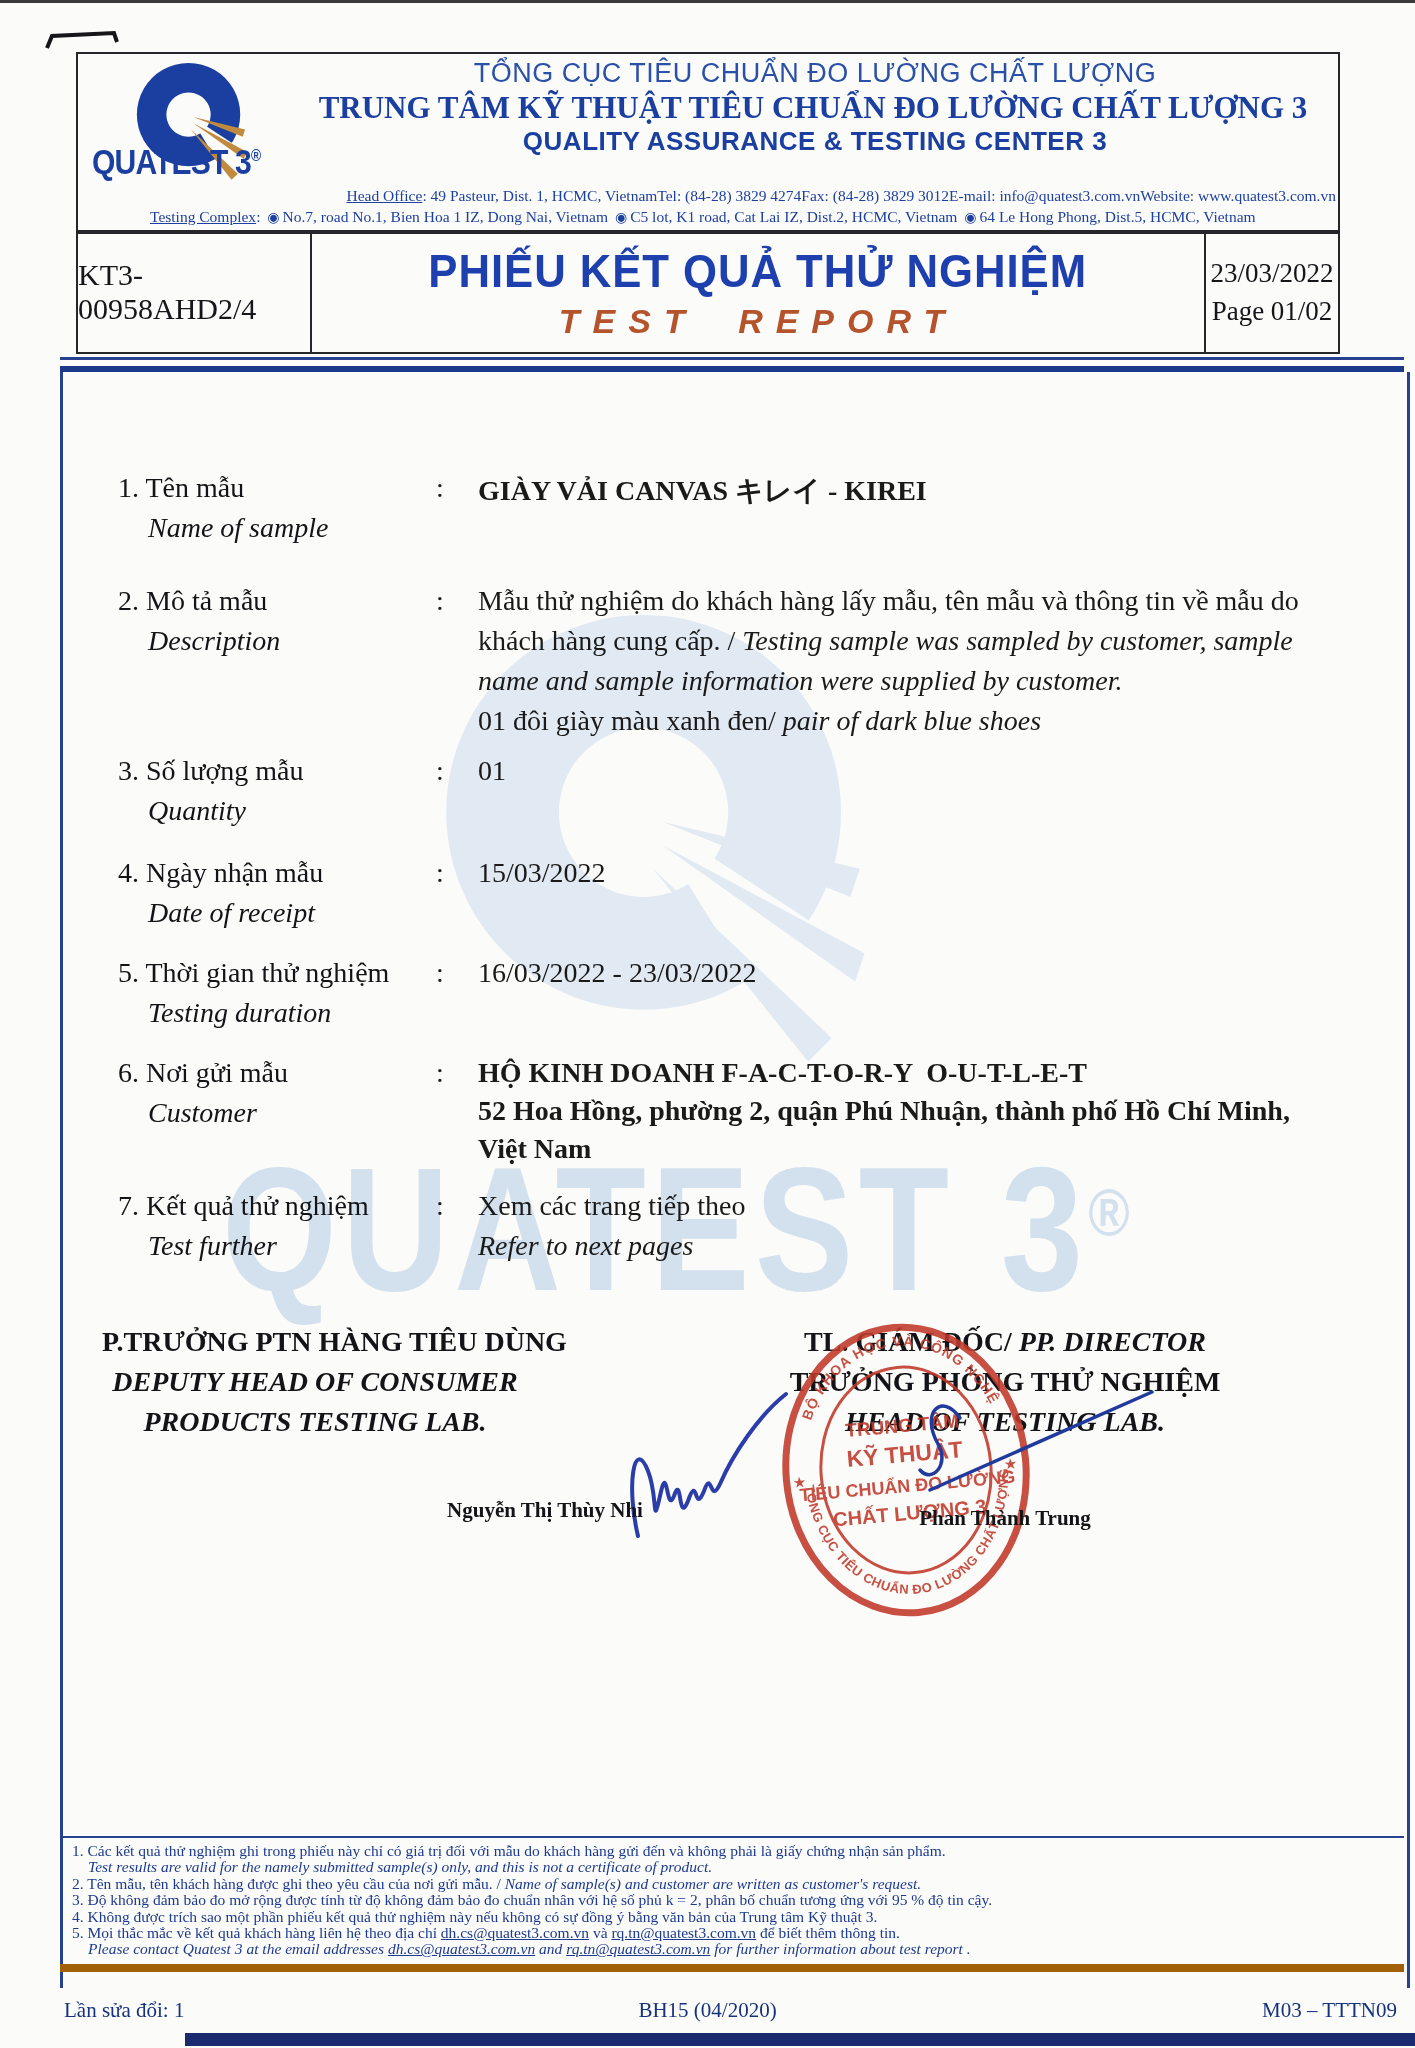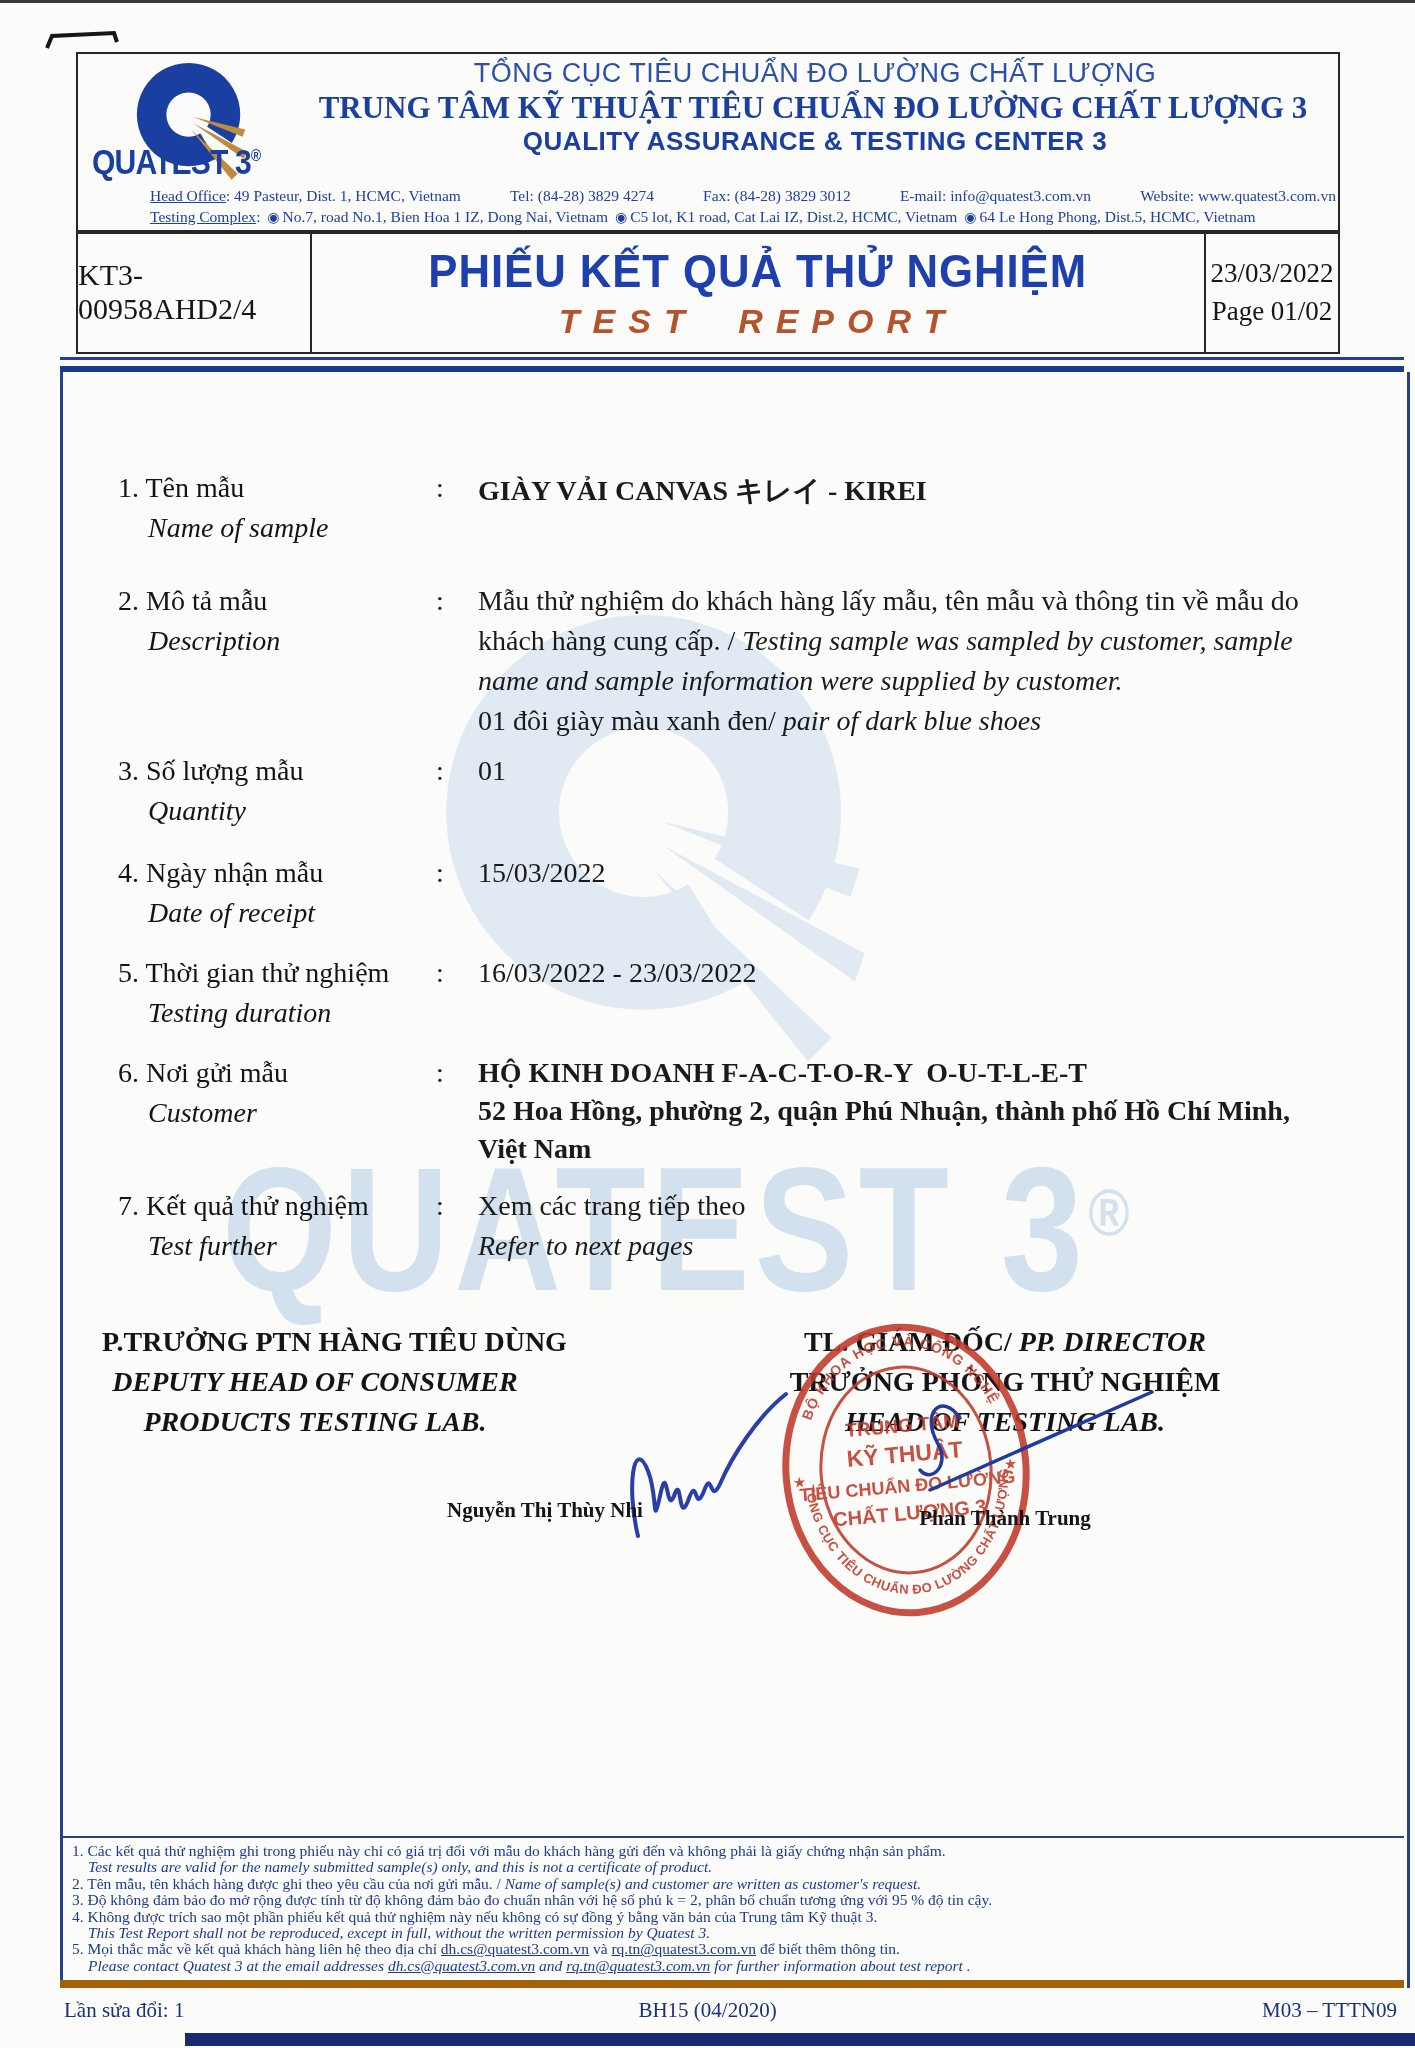--- a/index.html
+++ b/index.html
@@ -12,21 +12,21 @@
   .i{font-style:italic;}
   .nw{white-space:nowrap;}
   .center{text-align:center;}
   
   .header-box{left:76px;top:52px;width:1260px;height:178px;border:2px solid #26262a;background:transparent;}
   .org1{left:300px;top:58px;width:1030px;font-size:27px;color:#2b50a8;text-align:center;letter-spacing:.5px;}
   .org2{left:290px;top:90px;width:1046px;font-size:31px;color:#1b3fa0;text-align:center;font-weight:bold;font-family:Liberation Serif, serif;}
   .org3{left:300px;top:126px;width:1030px;font-size:26px;color:#1b3fa0;text-align:center;font-weight:bold;letter-spacing:.5px;}
   .addr{color:#1d3f9e;font-size:15.5px;}
   .addr u{text-decoration:underline;}
-  .addr-line1{left:150px;top:187px;width:1186px;display:flex;justify-content:space-between;gap:10px;}
+  .addr-line1{left:150px;top:187px;width:1186px;display:flex;justify-content:flex-end;}
   .addr-line2{left:150px;top:208px;width:1186px;}
   .pin{color:#1d3f9e;font-size:14px;padding:0 3px;}
   
   .logo-wrap{left:96px;top:58px;width:190px;height:128px;}
   .logo-text{left:92px;top:142px;width:200px;font-size:35px;font-weight:bold;color:#1b3fa0;
              transform:scaleX(.86);transform-origin:left;letter-spacing:-1px;white-space:nowrap;}
   .logo-text sup{font-size:16px;}
   
   .title-table{left:76px;top:230px;width:1260px;height:120px;border:2px solid #26262a;display:flex;}
   .tcell{height:100%;display:flex;flex-direction:column;justify-content:center;align-items:center;}
@@ -217,21 +217,20 @@
   <path d="M70,38 C52,12 30,32 48,64 C60,84 42,104 30,90" stroke="#203a9e" stroke-width="3.5" fill="none" stroke-linecap="round"></path>
 </svg>
 <div class="abs sig-name serif center" style="left:840px;top:1506px;width:330px;">Phan Thành Trung</div>
 
 <div class="abs notes-box serif">
   <div class="note-line">1. Các kết quả thử nghiệm ghi trong phiếu này chỉ có giá trị đối với mẫu do khách hàng gửi đến và không phải là giấy chứng nhận sản phẩm.</div>
   <div class="note-line en">Test results are valid for the namely submitted sample(s) only, and this is not a certificate of product.</div>
   <div class="note-line"><span>2. Tên mẫu, tên khách hàng được ghi theo yêu cầu của nơi gửi mẫu. / </span><span class="i">Name of sample(s) and customer are written as customer's request.</span></div>
   <div class="note-line">3. Độ không đảm bảo đo mở rộng được tính từ độ không đảm bảo đo chuẩn nhân với hệ số phủ k = 2, phân bố chuẩn tương ứng với 95 % độ tin cậy.</div>
   <div class="note-line">4. Không được trích sao một phần phiếu kết quả thử nghiệm này nếu không có sự đồng ý bằng văn bản của Trung tâm Kỹ thuật 3.</div>
-  <div class="note-line en">This Test Report shall not be reproduced, except in full, without the written permission by Quatest 3.</div>
   <div class="note-line"><span>5. Mọi thắc mắc về kết quả khách hàng liên hệ theo địa chỉ </span><u>dh.cs@quatest3.com.vn</u><span> và </span><u>rq.tn@quatest3.com.vn</u><span> để biết thêm thông tin.</span></div>
   <div class="note-line en"><span>Please contact Quatest 3 at the email addresses </span><u>dh.cs@quatest3.com.vn</u><span> and </span><u>rq.tn@quatest3.com.vn</u><span> for further information about test report .</span></div>
 </div>
 
 <div class="abs foot serif" style="left:64px;">Lần sửa đổi: 1</div>
 <div class="abs foot serif center" style="left:0;width:1415px;">BH15 (04/2020)</div>
 <div class="abs foot serif" style="right:18px;">M03 – TTTN09</div>
 
 <div class="abs bottom-bar"></div>
 

